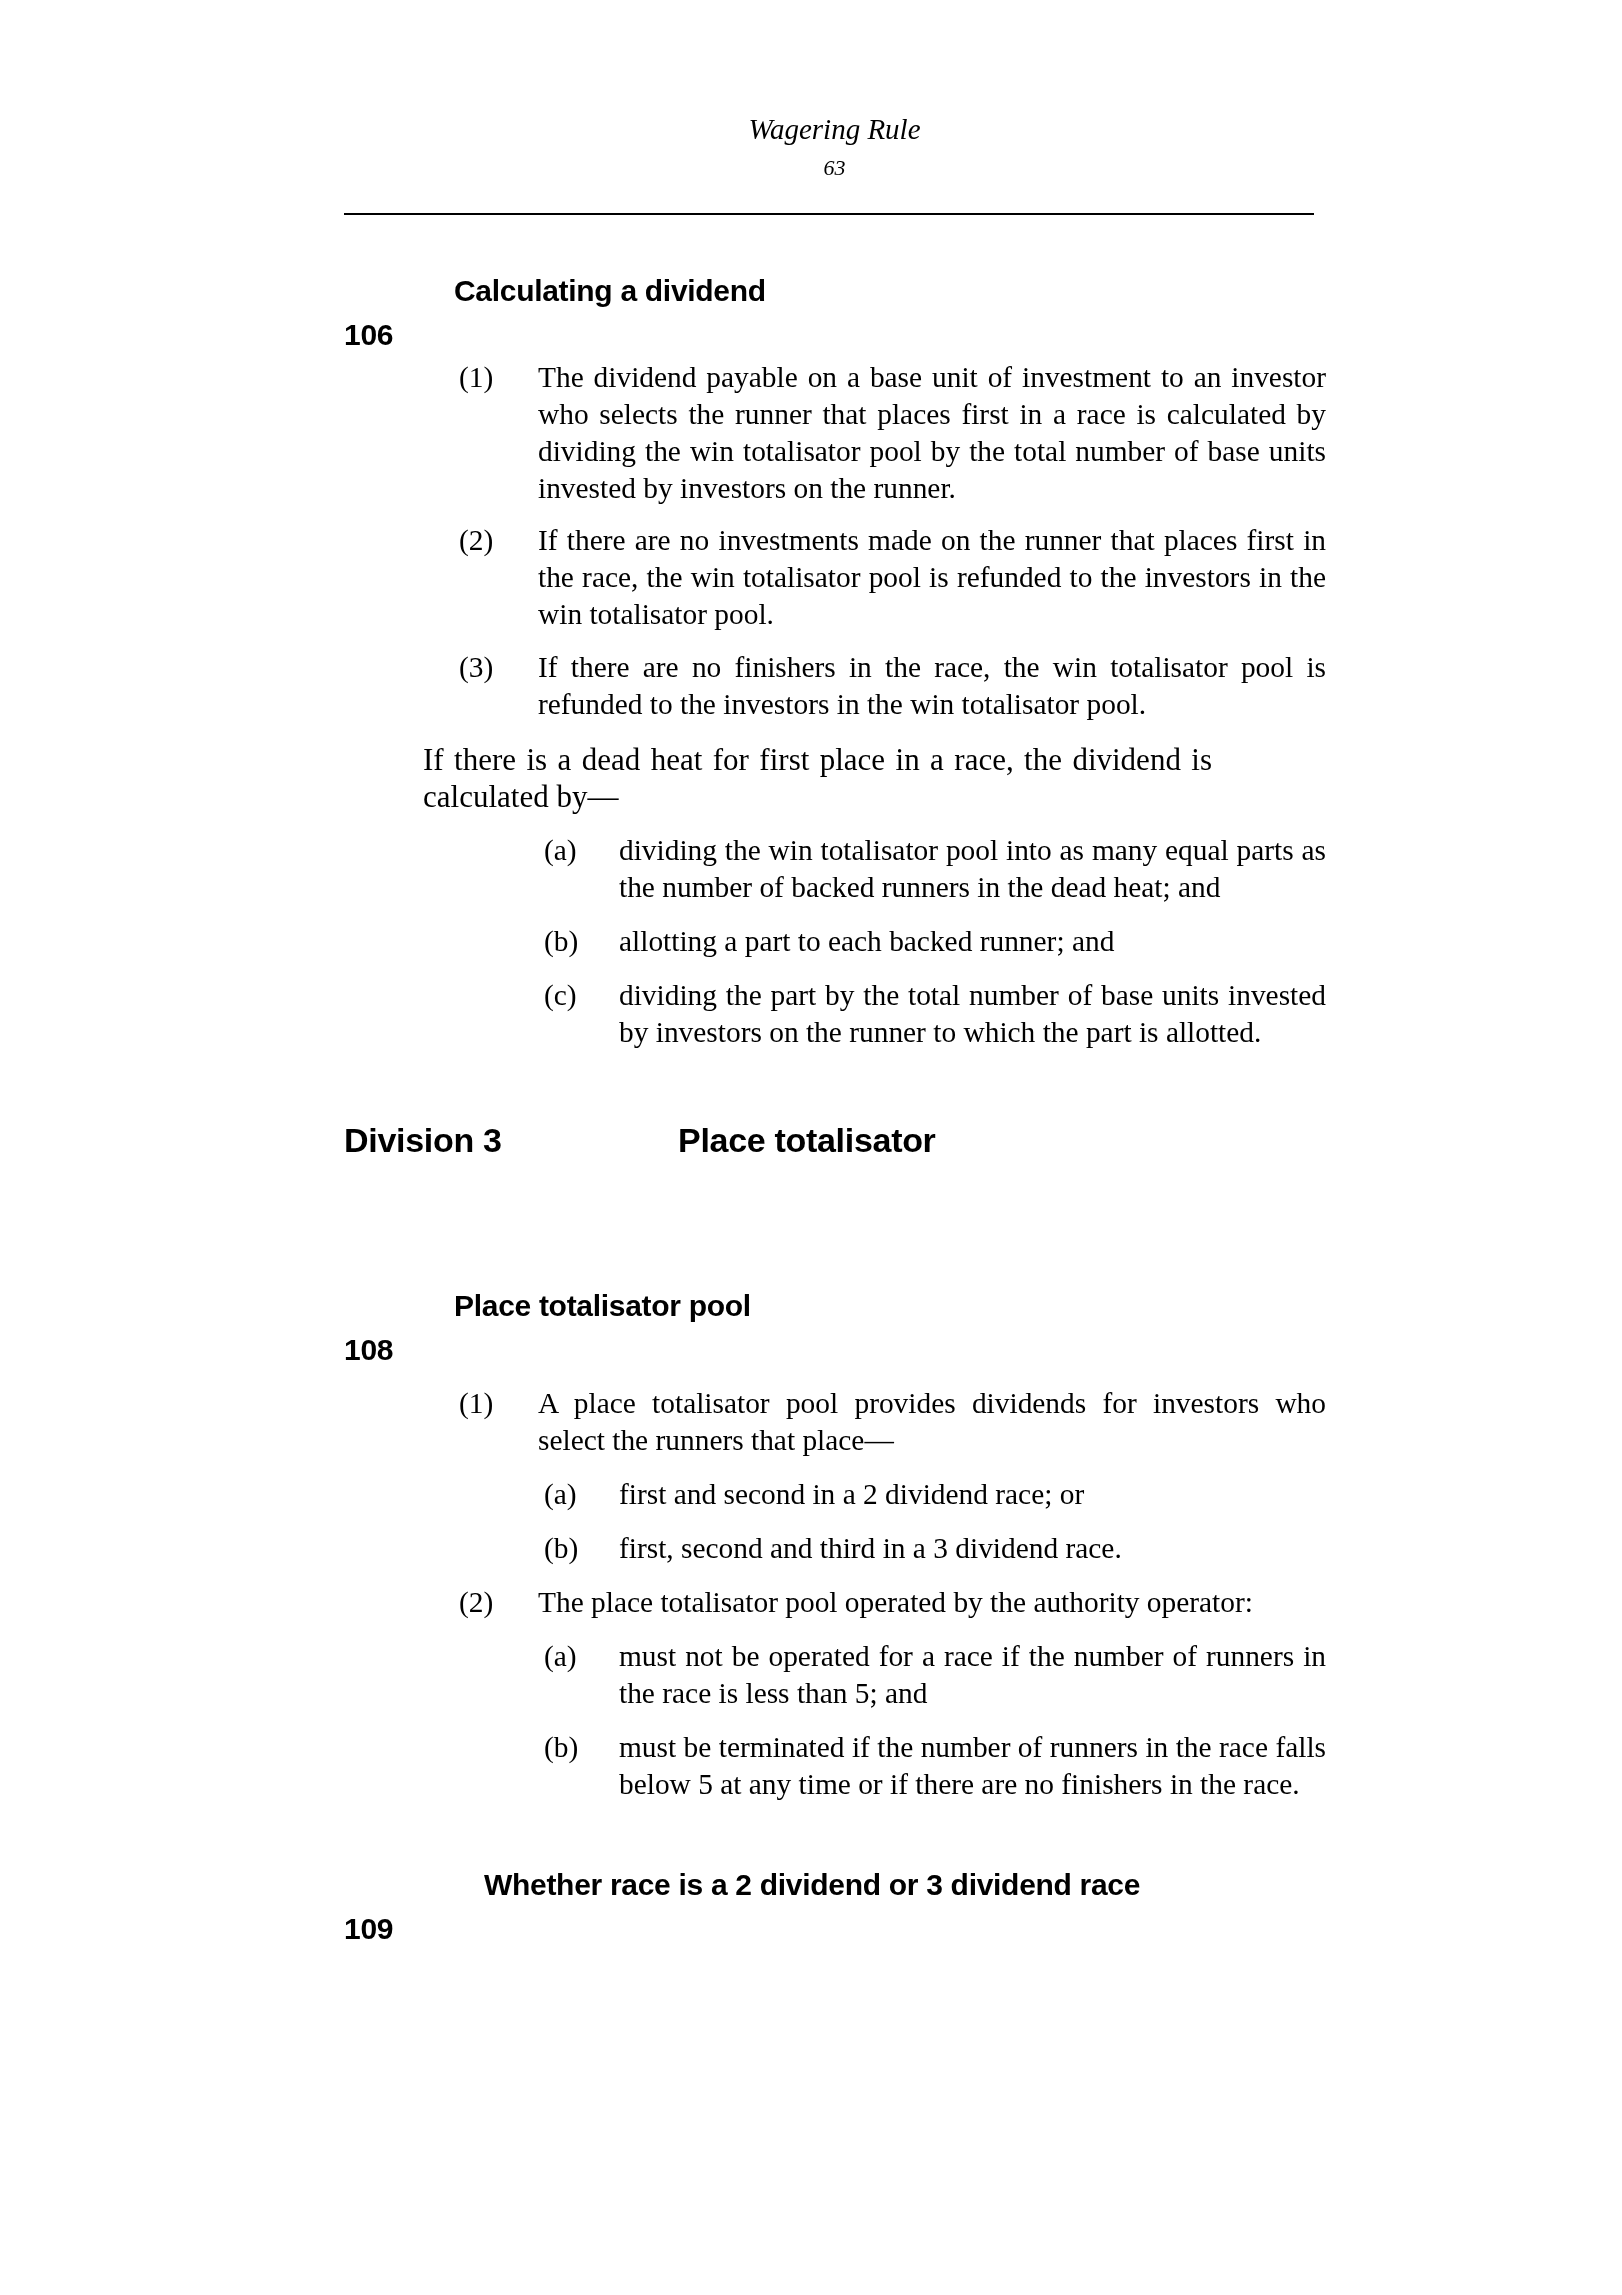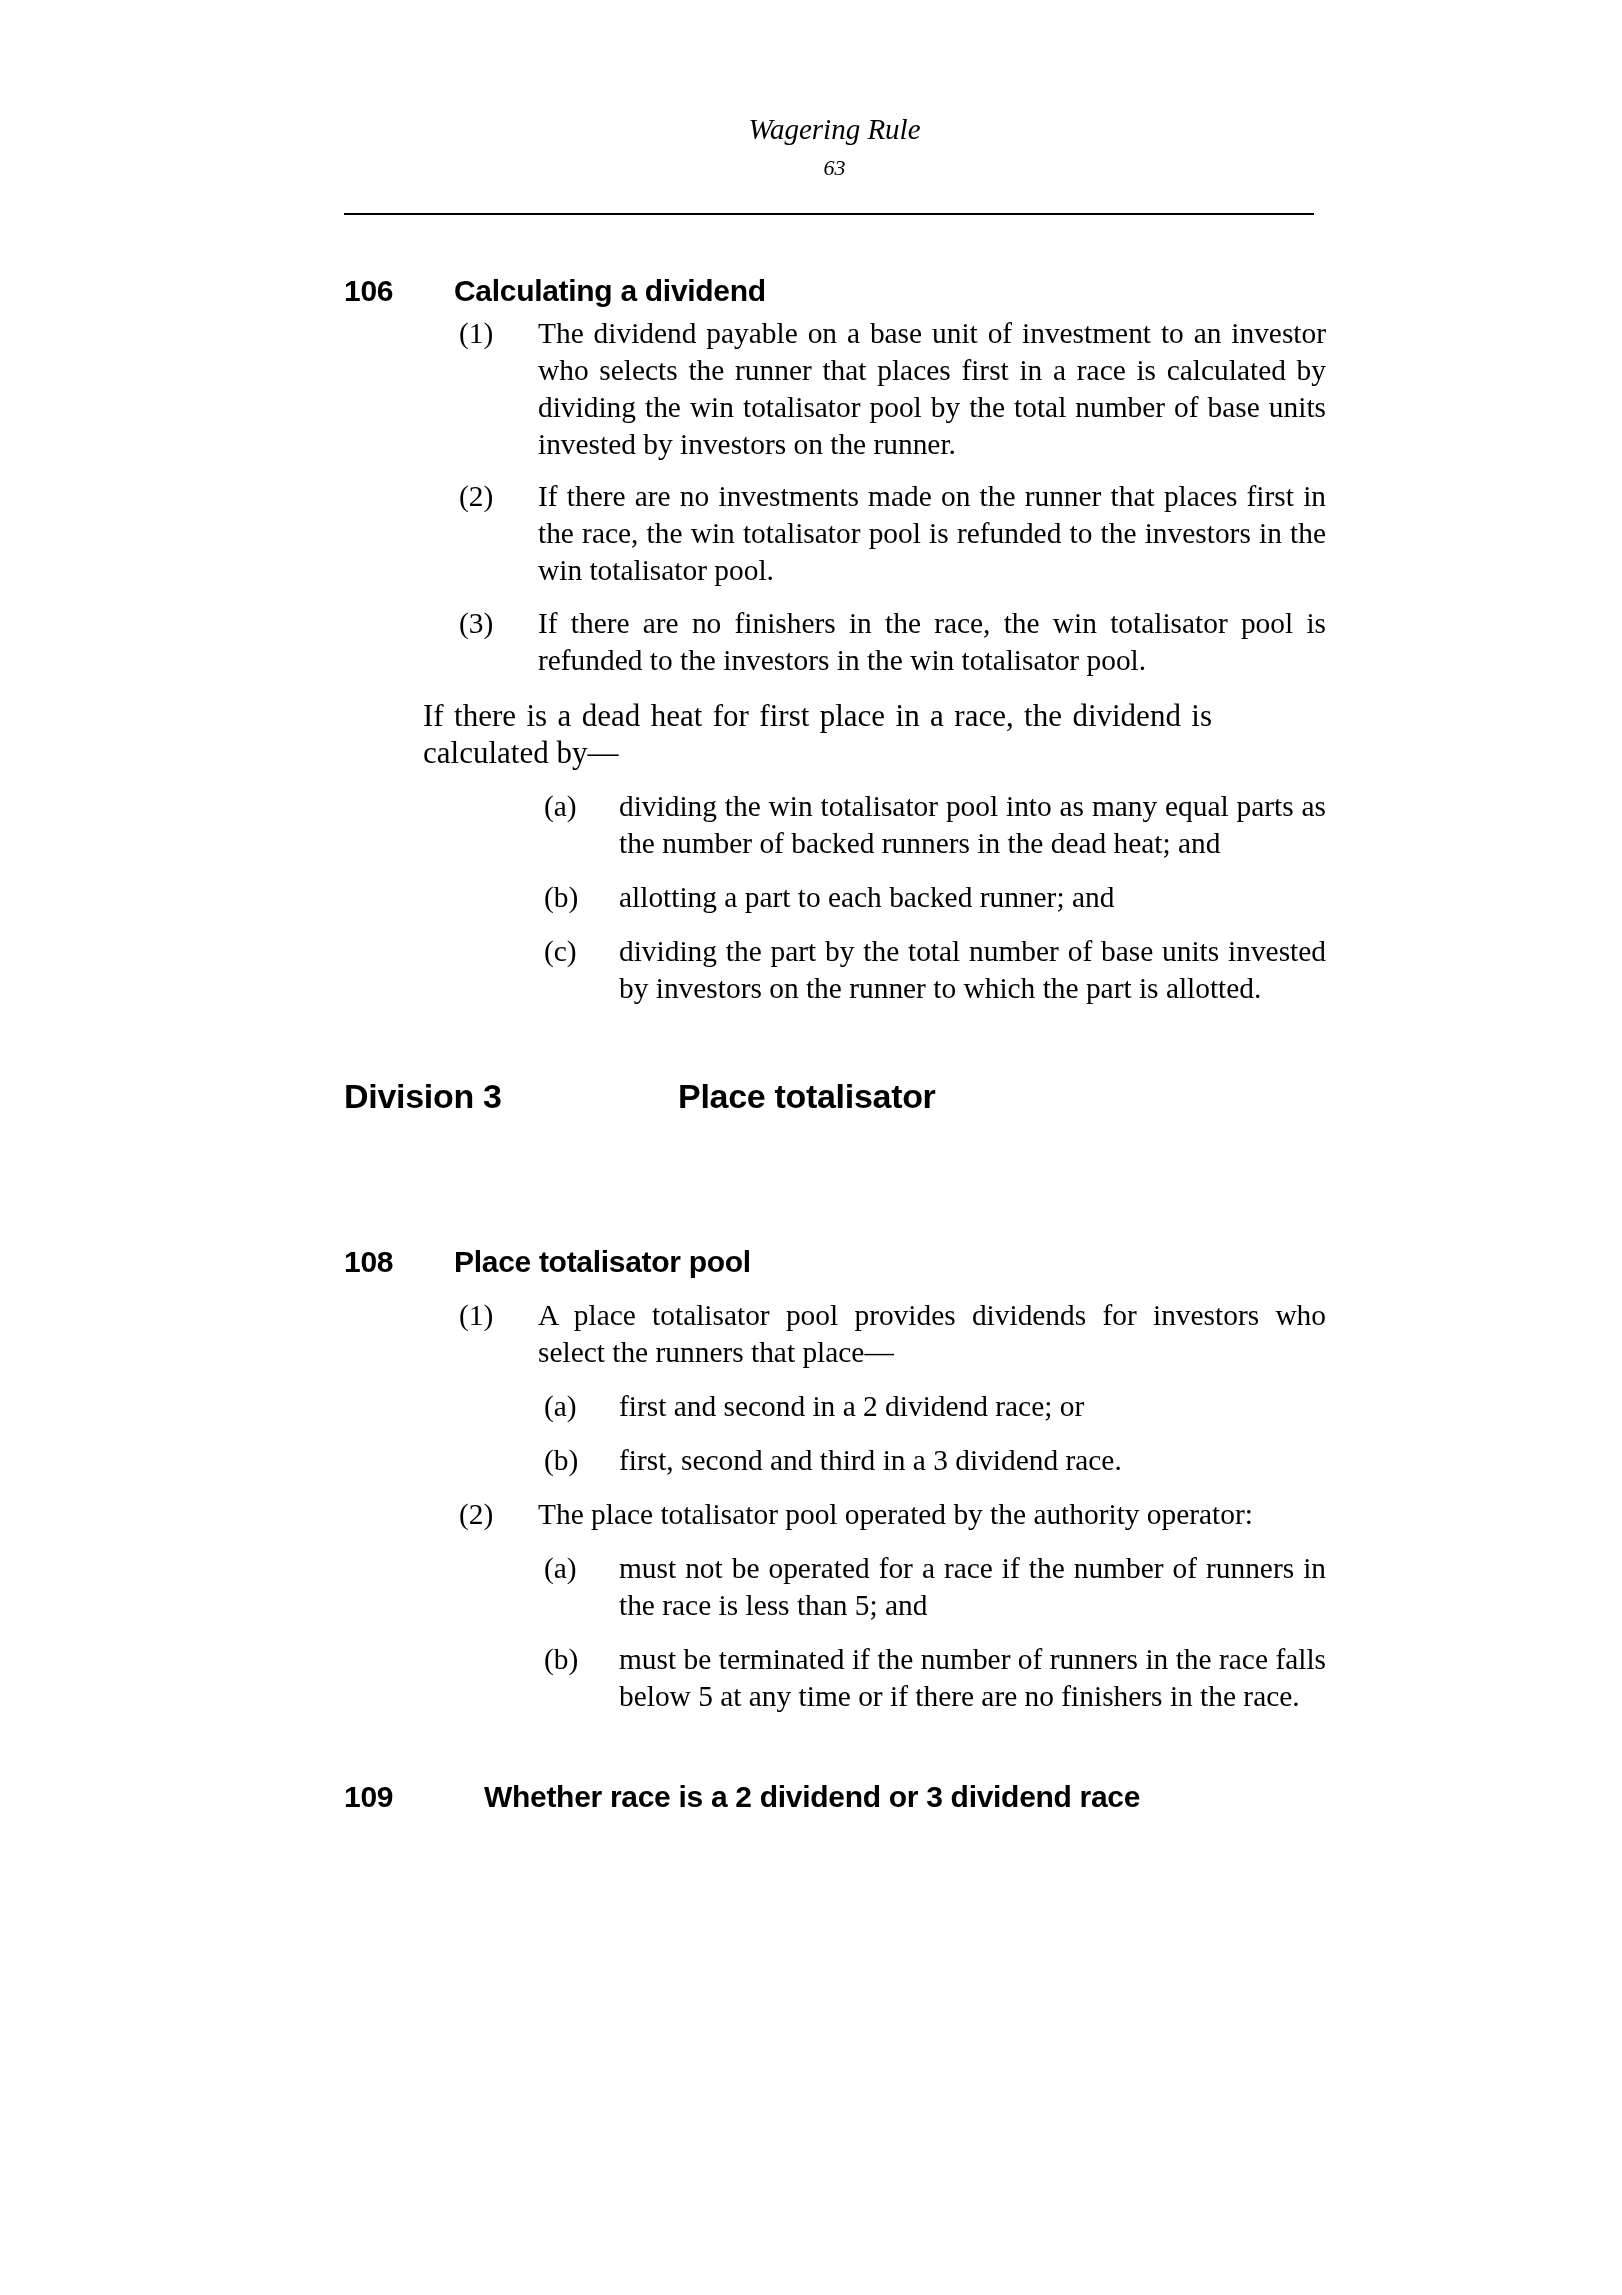--- a/index.html
+++ b/index.html
@@ -51,20 +51,21 @@
     display: flex;
     font-family: "Liberation Sans", sans-serif;
     font-weight: bold;
     font-size: 30px;
     line-height: 35px;
     letter-spacing: -0.3px;
   }
   .sec-num {
     width: 110px;
     flex-shrink: 0;
+    margin-top: 44px;
   }
   .sec-title {
     flex: 1;
   }
   
   .para {
     display: flex;
     margin-left: 115px;
     font-size: 29.4px;
     line-height: 37px;

